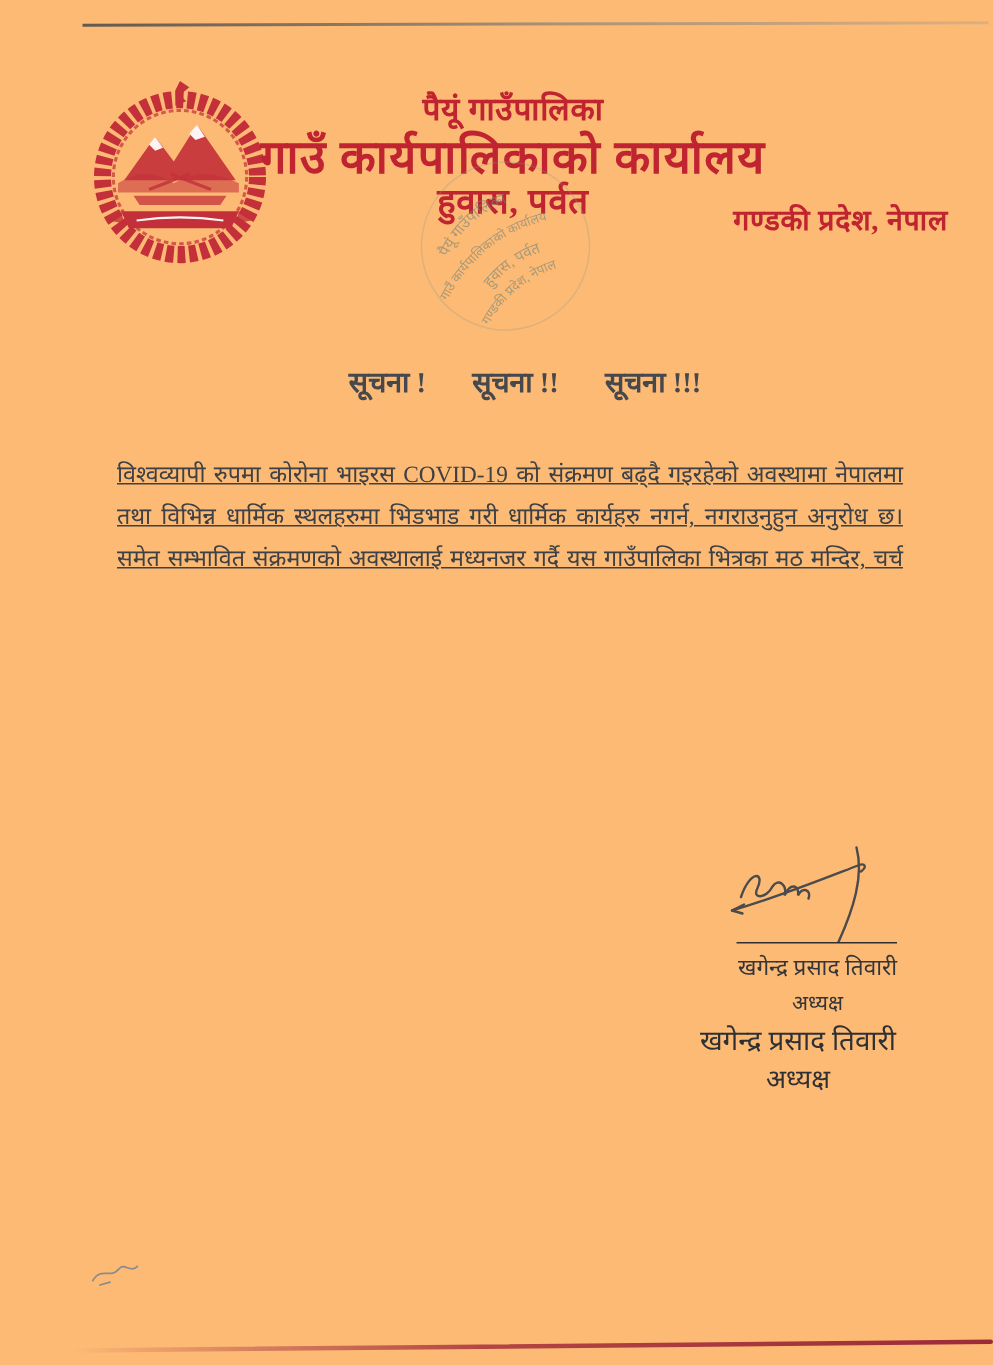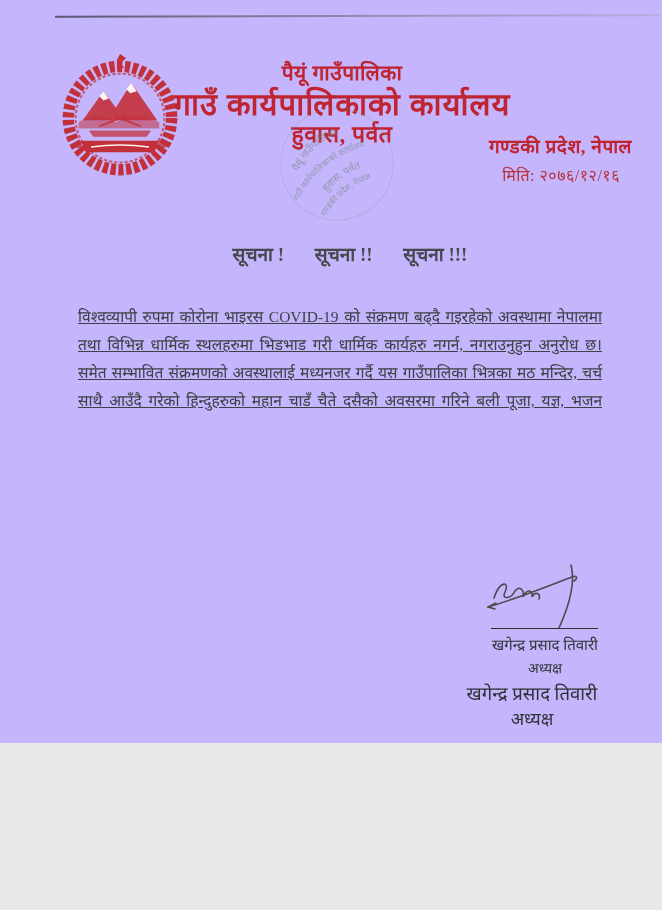--- a/index.html
+++ b/index.html
@@ -1,20 +1,20 @@
 <!DOCTYPE html>
 <html><head>
 <meta charset="utf-8">
 <style>
   html,body{margin:0;padding:0;background:#e8e8e6;}
   .page{
     position:relative;
-    width:662px;height:743px;
+    width:662px;height:910px;
     margin:0 auto;
-    background:#c4b5fd;
+    background:#fdba74;
     overflow:hidden;
     font-family:"Liberation Serif","DejaVu Serif",serif;
   }
   
   .top-scan-line{
     position:absolute;left:55px;top:15px;width:604px;height:2px;
     background:linear-gradient(to right,rgba(60,65,72,.8),rgba(110,115,122,.55) 55%,rgba(150,152,156,.3));
     transform:rotate(-0.15deg);
   }
   .bottom-red-line{
@@ -93,33 +93,31 @@
     <g transform="rotate(-33 67 64)" fill="#75857a" font-size="10" font-family="'Liberation Serif','DejaVu Serif',serif">
       <circle cx="67" cy="64" r="56" fill="none" stroke="#8a988d" stroke-width="1" opacity=".45"></circle>
       <text><textPath href="#arc1" startOffset="14%">पैयूं गाउँपालिका</textPath></text>
       <text font-size="8.5"><textPath href="#arc2" startOffset="4%">गाउँ कार्यपालिकाको कार्यालय</textPath></text>
       <text><textPath href="#arc3" startOffset="22%">हुवास, पर्वत</textPath></text>
       <text font-size="8.5"><textPath href="#arc4" startOffset="8%">गण्डकी प्रदेश, नेपाल</textPath></text>
     </g>
   </svg>
 
   <div class="province">गण्डकी प्रदेश, नेपाल</div>
-  <div class="date-line">मिति: २०७६/१२/१६</div>
 
   <div class="title">
     <span>सूचना !</span>
     <span>सूचना !!</span>
     <span>सूचना !!!</span>
   </div>
 
   <div class="body-text">
     <div class="body-line">विश्वव्यापी रुपमा कोरोना भाइरस COVID-19 को संक्रमण बढ्दै गइरहेको अवस्थामा नेपालमा</div>
     <div class="body-line">तथा विभिन्न धार्मिक स्थलहरुमा भिडभाड गरी धार्मिक कार्यहरु नगर्न, नगराउनुहुन अनुरोध छ।</div>
     <div class="body-line">समेत सम्भावित संक्रमणको अवस्थालाई मध्यनजर गर्दै यस गाउँपालिका भित्रका मठ मन्दिर, चर्च</div>
-    <div class="body-line">साथै आउँदै गरेको हिन्दुहरुको महान चाडँ चैते दसैको अवसरमा गरिने बली पूजा, यज्ञ, भजन</div>
   </div>
 
   <svg class="sig-mark" viewBox="0 0 132 72">
     <g fill="none" stroke="#4b4b4d" stroke-width="1.6" stroke-linecap="round">
       <path d="M20,38 C26,20 36,21 31,32 C27,40 37,39 41,31 C45,25 51,30 49,37 C53,28 59,30 58,37 C61,31 67,33 65,39"></path>
       <path d="M14,47 C42,39 72,27 98,17 C103,15 104,18 100,21"></path>
       <path d="M14,47 L22,43 M14,47 L21,49"></path>
       <path d="M97,5 C102,24 95,46 85,68"></path>
     </g>
   </svg>

